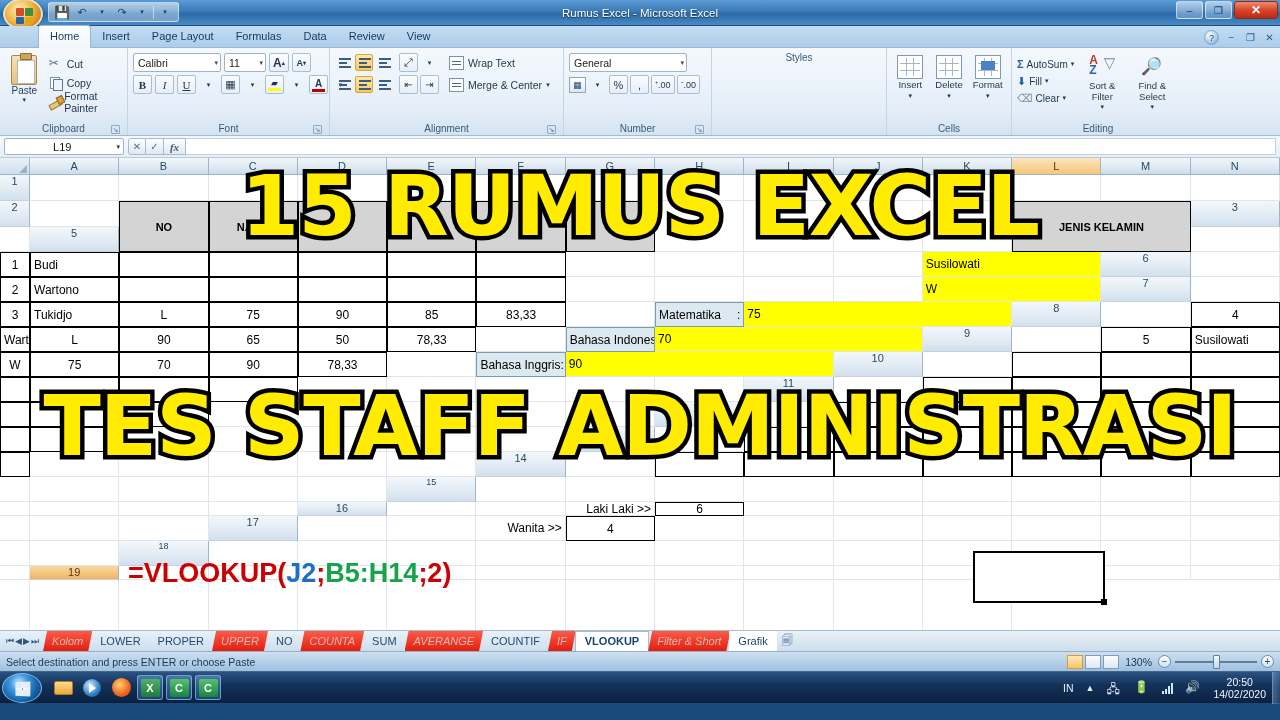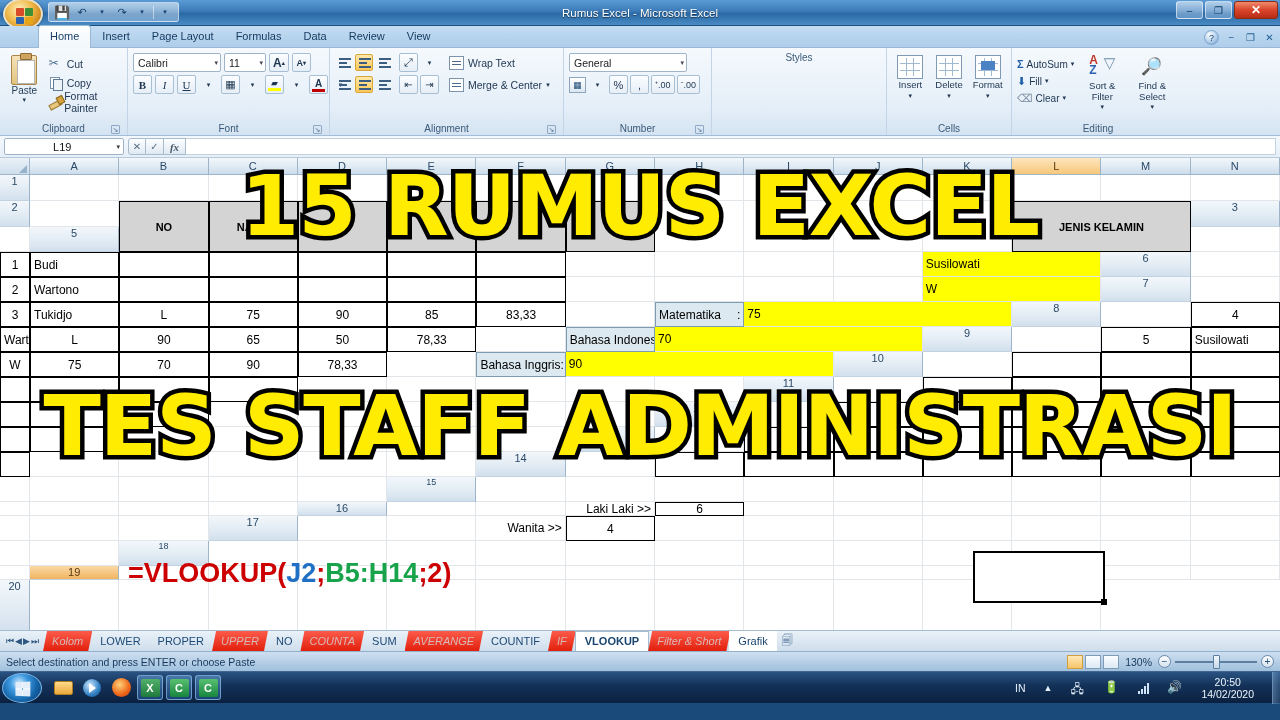--- a/index.html
+++ b/index.html
@@ -392,21 +392,21 @@
   }
   .tb-ic.open { background:linear-gradient(to bottom,rgba(120,180,235,.45),rgba(40,95,160,.55)); border-color:rgba(160,205,245,.6); }
   .ic-folder{ background:linear-gradient(to bottom,#ffd98a,#e8a93c); border:1px solid #b07f22; width:19px;height:14px;border-radius:2px;}
   .ic-wmp{ width:18px;height:18px;border-radius:50%;background:radial-gradient(circle at 38% 34%,#cfe8ff,#2f7fc4 60%,#12456f); position:relative;}
   .ic-wmp::after{content:'';position:absolute;left:6px;top:4px;border-left:7px solid #fff;border-top:5px solid transparent;border-bottom:5px solid transparent;}
   .ic-ff{ width:19px;height:19px;border-radius:50%;background:radial-gradient(circle at 40% 35%,#ffd27a,#f06c1e 55%,#c33a09); }
   .ic-xl{ width:19px;height:18px;background:linear-gradient(to bottom,#53b06a,#1d7a3b); color:#fff;font-weight:bold;font-size:11px;
     display:flex;align-items:center;justify-content:center;border-radius:2px;}
   .ic-c{ width:19px;height:18px;background:linear-gradient(to bottom,#58c070,#17853e); color:#fff;font-weight:bold;font-size:11px;
     display:flex;align-items:center;justify-content:center;border-radius:2px;}
-  .tray { margin-left:auto; display:flex; align-items:center; gap:18px; padding-right:18px; color:#e6f1fb; font-size:10.5px; }
+  .tray { margin-left:auto; display:flex; align-items:center; gap:12px; padding-right:6px; color:#e6f1fb; font-size:10.5px; }
   .tray-ic { width:16px;height:15px; position:relative; }
   .sig-bars { display:flex; align-items:flex-end; gap:1px; height:12px; }
   .sig-bars i { width:2px; background:#cfe4f7; display:block; }
   .sig-bars i:nth-child(1){height:3px}.sig-bars i:nth-child(2){height:5px}
   .sig-bars i:nth-child(3){height:8px}.sig-bars i:nth-child(4){height:11px}
   .clock { text-align:center; line-height:12px; font-size:10.5px; color:#eef5fc; }
   .show-desktop { width:8px; height:32px; background:linear-gradient(to right,rgba(170,210,245,.35),rgba(90,140,190,.3)); border-left:1px solid rgba(160,200,240,.5); }
 </style>
 </head>
 <body>
@@ -986,21 +986,20 @@
     <div class="cell"></div>
       <div class="cell"></div>
     <div class="cell"></div>
       <div class="cell"></div>
     <div class="cell"></div>
       <div class="cell"></div>
     <div class="cell"></div>
     <div class="cell"></div>
     <div class="cell"></div>
 
-    <div class="rh">20</div>
     <div class="cell"></div>
       <div class="cell"></div>
     <div class="cell"></div>
       <div class="cell"></div>
     <div class="cell"></div>
       <div class="cell"></div>
     <div class="cell"></div>
       <div class="cell"></div>
     <div class="cell"></div>
       <div class="cell"></div>

